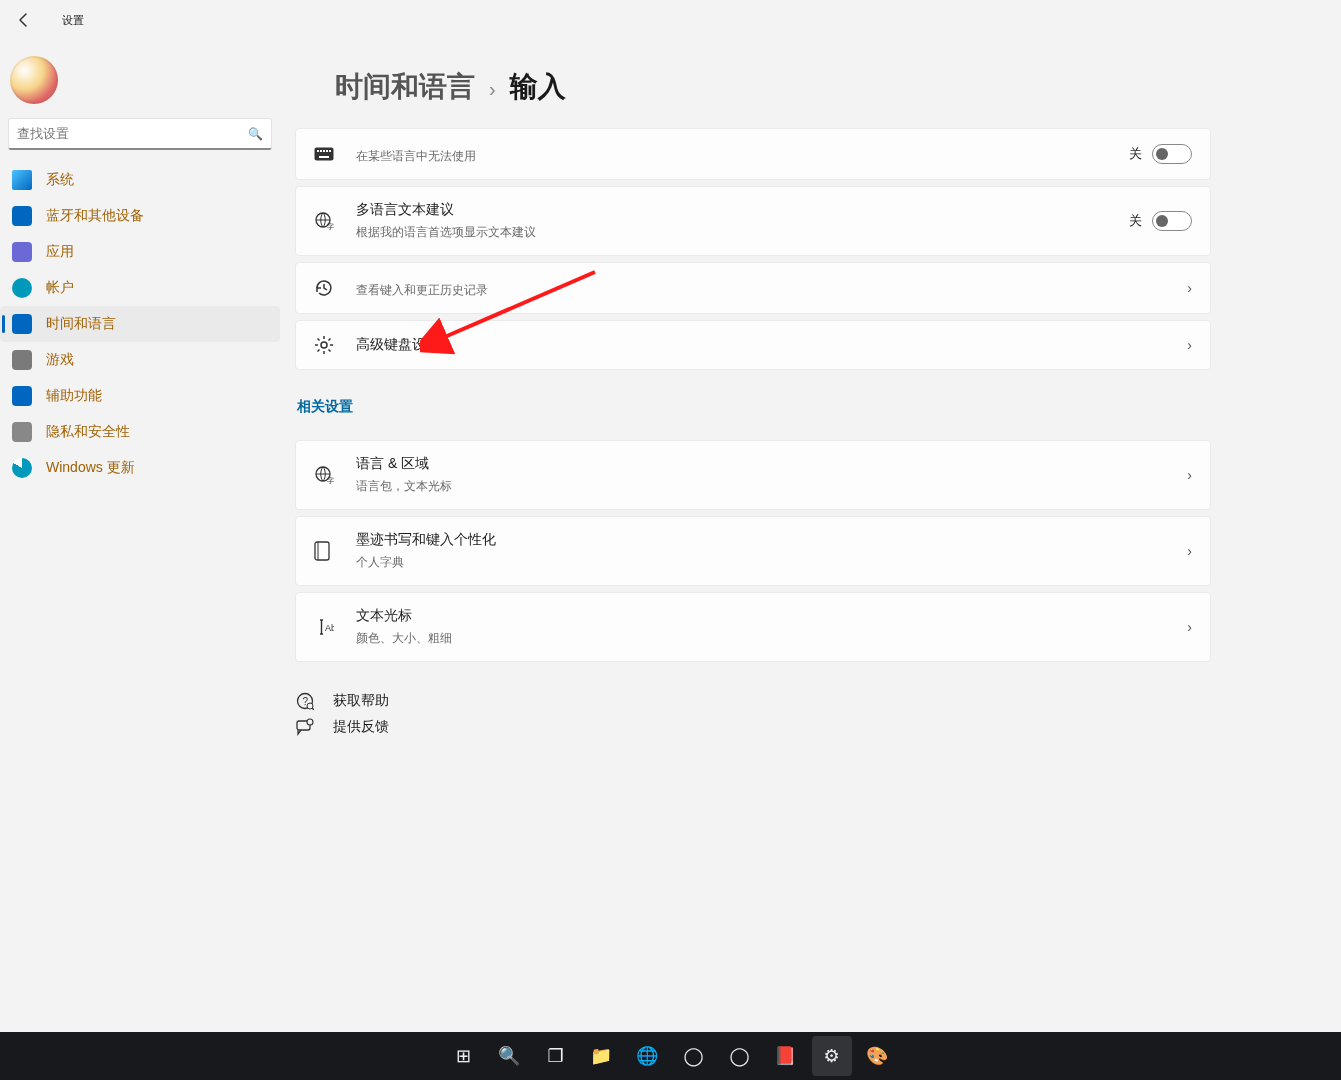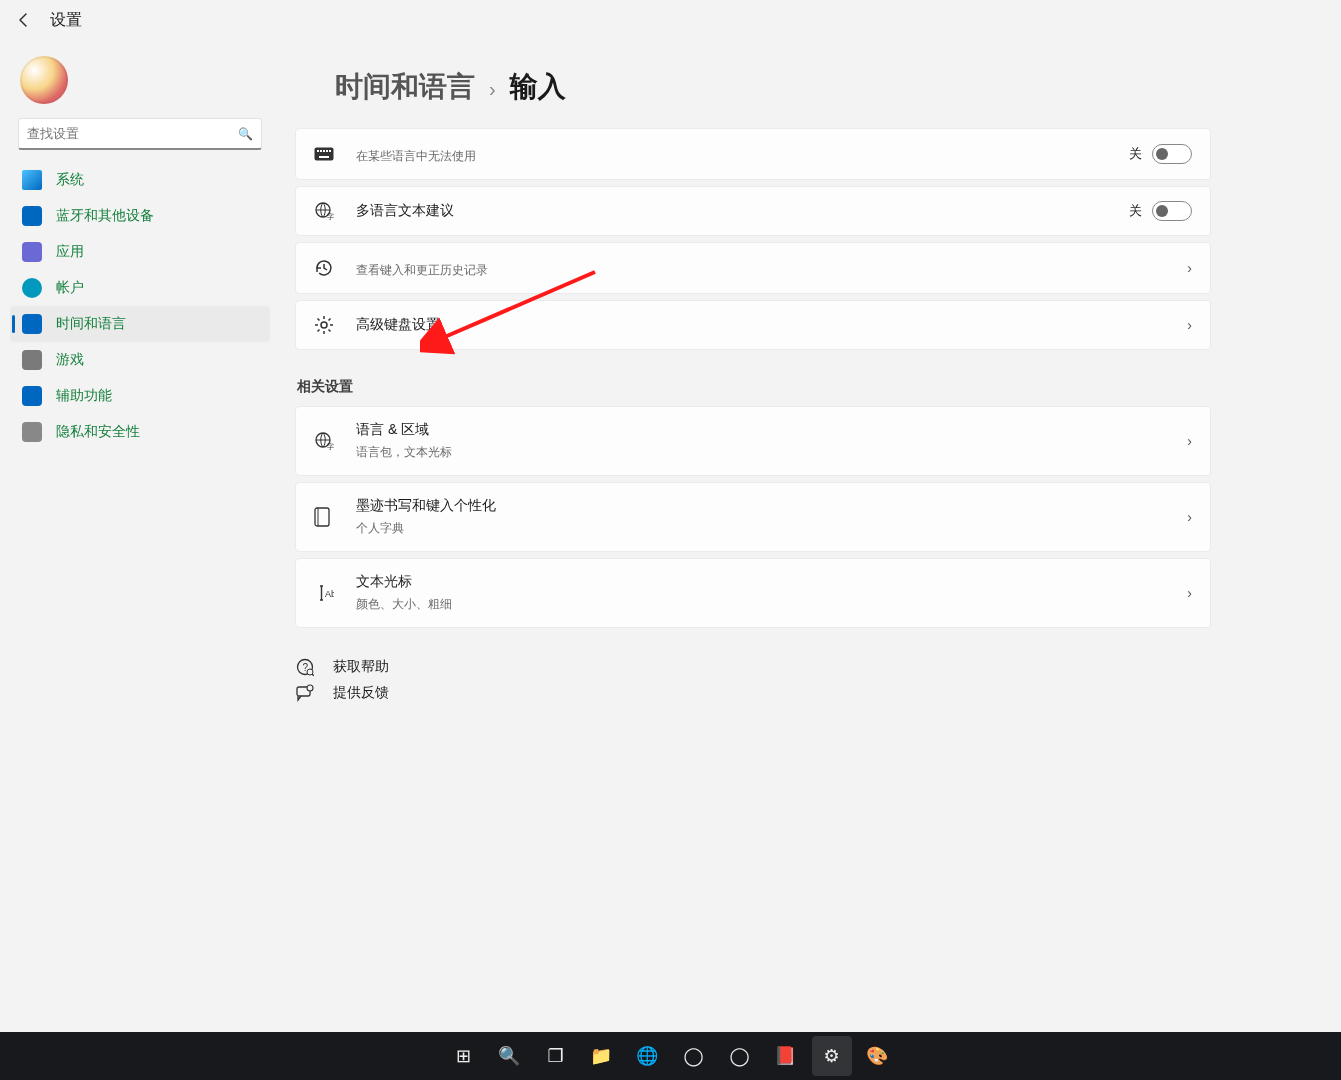--- a/index.html
+++ b/index.html
@@ -1,32 +1,32 @@
 <!DOCTYPE html>
 <html><head>
 <meta charset="utf-8">
 <style>
   * { box-sizing: border-box; margin: 0; padding: 0; font-family: "Segoe UI", Tahoma, sans-serif; }
   body { background: #f3f3f3; width: 1341px; height: 1080px; overflow: hidden; position: relative; }
 
   
   .titlebar { display: flex; align-items: center; height: 40px; padding: 0 8px; }
   .back-btn { width: 32px; height: 32px; display:flex; align-items:center; justify-content:center; cursor:pointer; }
-  .titlebar .title { font-size: 16px; margin-left: 10px; color:#1a1a1a; }
-
-  
-  .sidebar { position: absolute; left: 0; top: 40px; width: 280px; padding: 10px 10px; }
+  .titlebar .title { font-size: 11px; margin-left: 22px; color:#1a1a1a; }
+
+  
+  .sidebar { position: absolute; left: 0; top: 40px; width: 280px; padding: 10px 0; }
   .avatar-block { display:flex; align-items:center; padding: 6px 10px 14px 10px; }
   .avatar { width: 48px; height: 48px; border-radius: 50%; background: radial-gradient(circle at 30% 30%, #fff, #f7d58a 40%, #d66 70%); box-shadow: 0 0 0 2px rgba(0,0,0,.05) inset;}
   .search-box { margin: 0 8px 12px 8px; height: 32px; background:#fff; border:1px solid #e2e2e2; border-radius:3px; display:flex; align-items:center; padding:0 8px; border-bottom:2px solid #888;}
   .search-box input { flex:1; border:none; outline:none; font-size:13px; background:transparent; color:#6b6b6b;}
   .search-icon { font-size:12px; color:#666; }
 
   .nav { list-style:none; }
-  .nav li { display:flex; align-items:center; height:36px; padding: 0 12px; border-radius:4px; cursor:pointer; font-size:14px; color:#15803d; position:relative;text-align:center;}
+  .nav li { display:flex; align-items:center; height:36px; padding: 0 12px; border-radius:4px; cursor:pointer; font-size:14px; color:#a16207; position:relative;text-align:center;}
   .nav li .nicon { width:20px; height:20px; margin-right:14px; display:flex; align-items:center; justify-content:center; font-size:14px;}
   .nav li.selected { background:#eaeaea; }
   .nav li.selected::before { content:""; position:absolute; left:2px; top:9px; bottom:9px; width:3px; background:#0067c0; border-radius:2px;}
 
   
   .main { position:absolute; left:295px; top:50px; right:130px; }
   .crumb { display:flex; align-items:baseline; gap:14px; font-size:28px; font-weight:600; color:#1a1a1a; margin: 18px 0 22px 40px;}
   .crumb .sep { color:#888; font-weight:400; font-size:20px;}
   .crumb .parent { color:#555; cursor:pointer;}
 
@@ -34,21 +34,21 @@
   .card .cicon { width:24px; margin-right:18px; display:flex; align-items:center; justify-content:flex-start; color:#333;}
   .card .ctext { flex:1; }
   .card .ctitle { font-size:14px; color:#1a1a1a; }
   .card .csub { font-size:12px; color:#6a6a6a; margin-top:5px;}
   .card .ctrl { display:flex; align-items:center; gap:10px;}
   .toggle-off { width:40px; height:20px; border-radius:10px; border:1px solid #888; background:#fff; position:relative;}
   .toggle-off::after { content:""; position:absolute; left:3px; top:3px; width:12px; height:12px; border-radius:50%; background:#666;}
   .off-label { font-size:13px; color:#1a1a1a;}
   .chev { color:#555; font-size:14px;}
 
-  .section-label { font-size:14px; font-weight:600; margin: 28px 0 10px 2px; color:#404040;}
+  .section-label { font-size:14px; font-weight:600; margin: 28px 0 24px 2px; color:#0369a1;}
 
   .help-links { margin-top:26px;}
   .help-links .hl { display:flex; align-items:center; gap:18px; font-size:14px; color:#1a1a1a; padding:4px 0; cursor:pointer;}
   .hicon { width:20px; display:flex; justify-content:center; color:#333;}
 
   
   .arrow-svg { position:absolute; pointer-events:none; }
 
   
   .taskbar { position:absolute; left:0; right:0; bottom:0; height:48px; background:#17191c; display:flex; align-items:center; justify-content:center; gap:6px;}
@@ -122,20 +122,26 @@
         <span class="nicon">
           <span class="sq" style="background: rgb(0, 103, 192);"></span>
         </span>
         <span>辅助功能</span>
       </li>
       <li>
         <span class="nicon">
           <span class="sq" style="background: rgb(136, 136, 136);"></span>
         </span>
         <span>隐私和安全性</span>
+      </li>
+      <li>
+        <span class="nicon">
+          <span class="sq" style="background: conic-gradient(rgb(0, 153, 188) 0deg, rgb(0, 153, 188) 300deg, rgb(255, 255, 255) 0deg); border-radius: 50%;"></span>
+        </span>
+        <span>Windows 更新</span>
       </li>
     </ul>
 </div>
 
 <div class="main">
   <div class="crumb">
     <span class="parent">时间和语言</span>
     <span class="sep">›</span>
     <span>输入</span>
   </div>
@@ -164,20 +170,21 @@
   <div class="card">
     <div class="cicon">
       <svg width="20" height="20" viewBox="0 0 20 20">
           <circle cx="9" cy="9" r="7" fill="none" stroke="#333" stroke-width="1.3"></circle>
           <path d="M2 9h14M9 2c3 3 3 11 0 14M9 2c-3 3-3 11 0 14" stroke="#333" stroke-width="1" fill="none"></path>
           <text x="13" y="18" font-size="7" fill="#333">字</text>
         </svg>
     </div>
     <div class="ctext">
       <div class="ctitle">多语言文本建议</div>
+      <div class="csub">根据我的语言首选项显示文本建议</div>
     </div>
     <div class="ctrl">
       <span class="off-label">关</span>
       <div class="toggle-off"></div>
     </div>
   </div>
 
   <div class="card">
     <div class="cicon">
       <svg width="20" height="20" viewBox="0 0 20 20">

